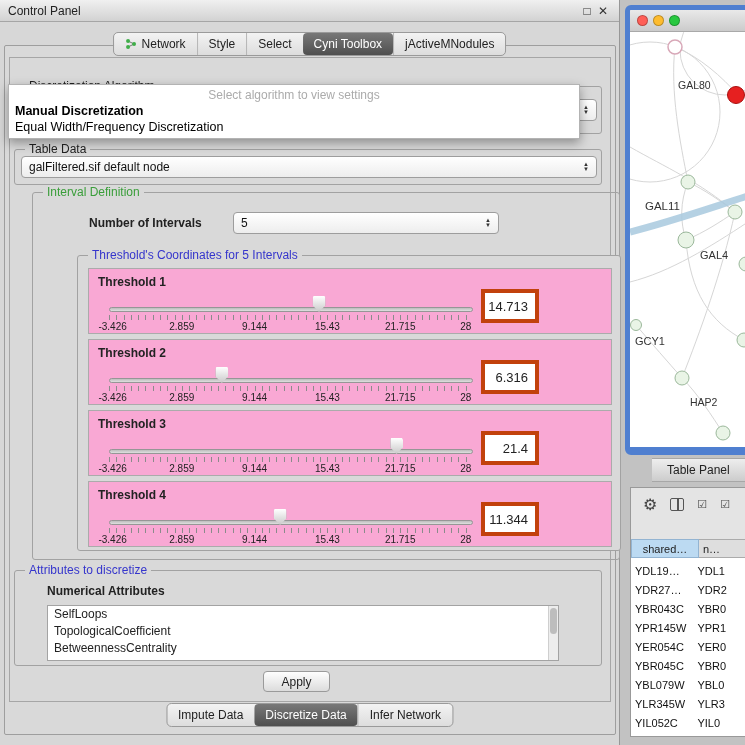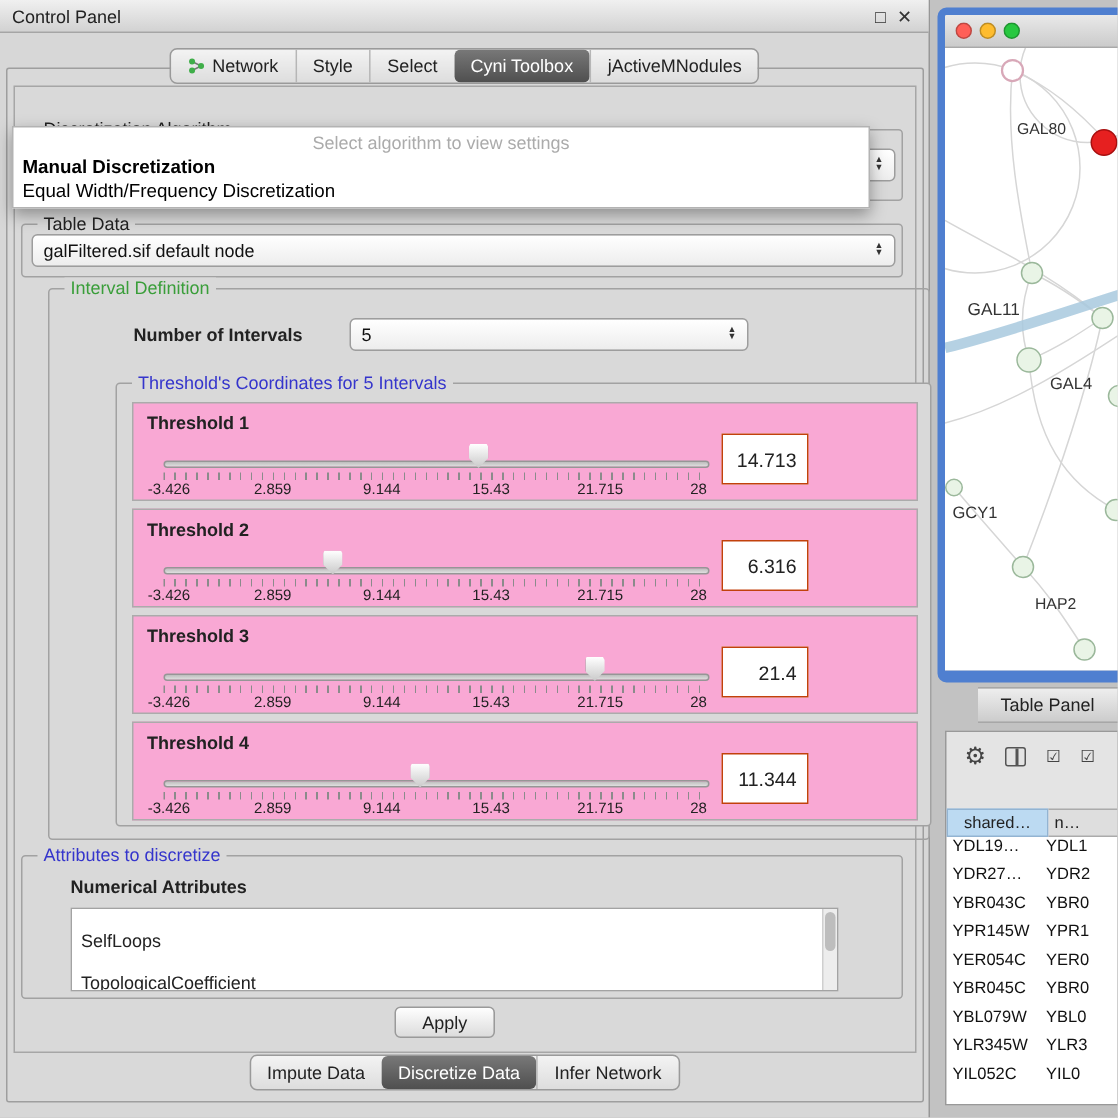--- a/index.html
+++ b/index.html
@@ -61,26 +61,26 @@
         border-radius:3px; }
   .thumb { position:absolute; top:5px; width:13px; height:16px; transform:translateX(-50%);
         background:linear-gradient(#ffffff,#c9c9c9);
         clip-path:polygon(8% 0,92% 0,100% 12%,100% 58%,50% 100%,0 58%,0 12%);
         filter:drop-shadow(0 0 1px #7c7c7c); }
   .ticks { position:absolute; left:0; right:0; top:24px; height:5px;
         background:repeating-linear-gradient(to right,#8b8b8b 0 1px,transparent 1px 7.28px); }
   .scale { position:absolute; left:0; right:0; top:30px; height:12px; }
   .scale span { position:absolute; transform:translateX(-50%); font-size:10px; color:#222; }
   .thr-value { position:absolute; left:392px; top:20px; width:58px; height:34px;
-        background:#fff; border:1px solid #c2410c; font-size:13px;
+        background:#fff; border:4px solid #c2410c; font-size:13px;
         display:flex; align-items:center; justify-content:flex-end; padding-right:7px; }
   
   .listbox { position:absolute; left:32px; top:34px; width:512px; height:56px;
         background:#fff; border:1px solid #a3a3a3; overflow:hidden; }
-  .listbox .item { font-size:12px; padding:14px 6px; height:17px; white-space:nowrap; }
+  .listbox .item { font-size:12px; padding:1px 6px; height:17px; white-space:nowrap; }
   .vscroll { position:absolute; right:0; top:0; width:10px; height:100%;
         background:#ededed; border-left:1px solid #cfcfcf; }
   .vscroll .vthumb { position:absolute; left:1px; top:2px; width:7px; height:26px;
         background:#bdbdbd; border-radius:4px; }
   .apply-btn { position:absolute; left:263px; top:671px; width:67px; height:21px;
         background:linear-gradient(#fefefe,#dcdcdc); border:1px solid #9a9a9a;
         border-radius:4px; font-size:12px; display:flex; align-items:center;
         justify-content:center; z-index:3; }
   .bold { font-weight:bold; }
   
@@ -110,21 +110,21 @@
         position:relative; }
   .col-icon::after { content:""; position:absolute; left:50%; top:0; bottom:0;
         width:1.5px; background:#555; }
   .chk { font-size:11px; color:#444; }
   .tp-head { position:absolute; left:0; top:51px; display:flex; height:19px; }
   .h1 { width:68px; background:#bcdaf2; border:1px solid #93b4d2; font-size:11px;
         display:flex; align-items:center; justify-content:center; }
   .h2 { width:60px; background:#dedede; border:1px solid #ababab; border-left:none;
         font-size:11px; display:flex; align-items:center; padding-left:4px; }
   .tp-rows { position:absolute; left:0; top:70px; right:0; height:180px; background:#fff; }
-  .trow { display:flex; height:19px; align-items:flex-start; font-size:11px; color:#111; }
+  .trow { display:flex; height:19px; align-items:flex-end; font-size:11px; color:#111; }
   .c1 { width:68px; padding-left:4px; overflow:hidden; white-space:nowrap; }
   .c2 { width:60px; padding-left:6px; overflow:hidden; white-space:nowrap; }
   .net-tab-icon { display:inline-block; }
 </style>
 </head>
 <body>
 
 <div class="cp">
 
   <div class="cp-titlebar">

